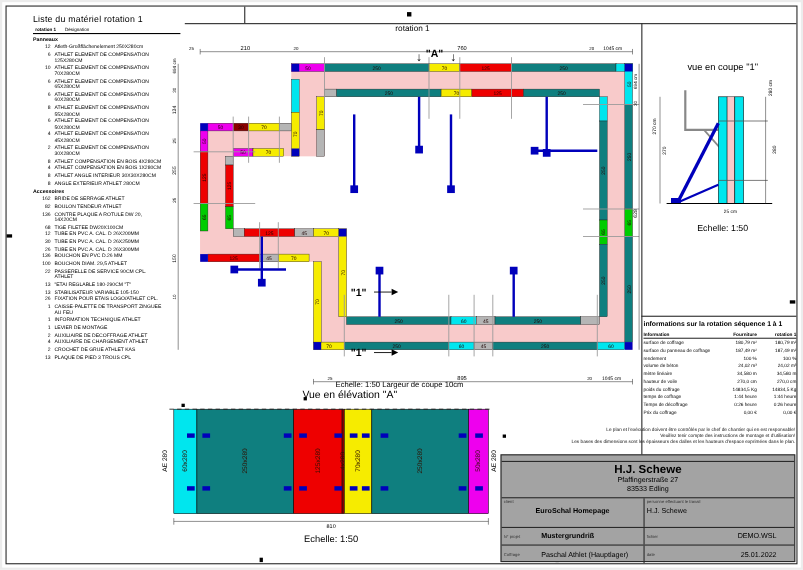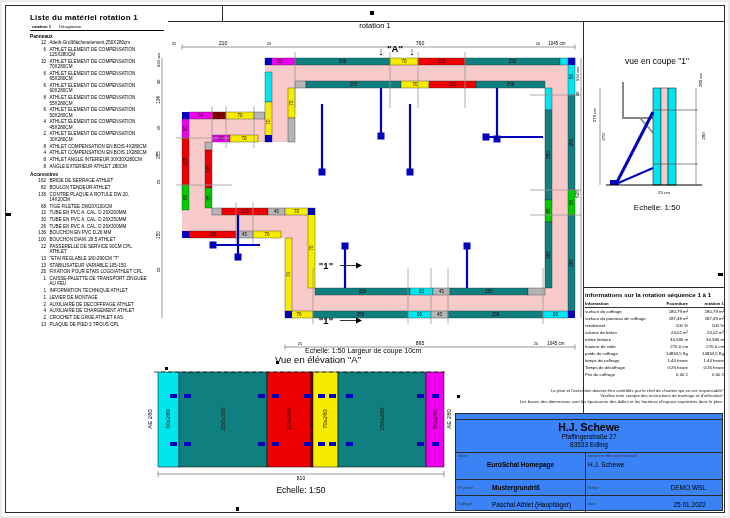--- a/index.html
+++ b/index.html
@@ -4,39 +4,39 @@
 <style>
   html,body{margin:0;padding:0;}
   body{width:730px;height:518px;position:relative;background:#ececec;font-family:"Liberation Sans",sans-serif;overflow:hidden;}
   .sheet{position:absolute;left:2px;top:2px;width:726px;height:514px;background:#fff;}
   .pborder{position:absolute;left:5px;top:5px;width:718px;height:506px;border:1px solid #2a2a2a;}
   .hline,.vline{position:absolute;background:#2a2a2a;}
   .dot{position:absolute;background:#000;}
   .topTitle{position:absolute;left:330px;top:21px;width:90px;text-align:center;font-size:7.5px;color:#000;}
   
   .mlist{position:absolute;left:30px;top:13px;width:134px;color:#000;}
-  .mlist-title{font-size:8px;font-weight:bold;letter-spacing:.2px;}
+  .mlist-title{font-size:8px;font-weight:normal;letter-spacing:.2px;}
   .mlist-sub{display:flex;gap:8px;font-size:4.2px;border-bottom:.8px solid #000;padding:1px 0 1.5px 2px;margin-top:.5px;}
   .mlist-sub .c1{font-weight:bold;}
   .msec{font-size:4.8px;font-weight:bold;margin:2.5px 0 1.5px 0;}
   .mrow{display:flex;margin-bottom:1.3px;}
   .mqty{width:16px;text-align:right;padding-right:3.5px;font-size:4.6px;flex:none;line-height:5.4px;}
   .mname{width:98px;font-size:4.6px;line-height:5.4px;}
   
   .info{position:absolute;left:585px;top:291px;width:139px;color:#000;}
   .info-title{font-size:6.2px;font-weight:bold;}
   .info-head{display:flex;font-size:4.3px;font-weight:bold;border-bottom:.8px solid #333;margin-top:2.5px;padding-bottom:1px;}
   .irow{display:flex;font-size:4.3px;line-height:7.1px;}
   .ic1{flex:1;text-align:left;}
   .ic2{width:38px;text-align:right;flex:none;}
   .ic3{width:36px;text-align:right;flex:none;}
   
   .disc{position:absolute;left:420px;top:388px;width:303px;font-size:4.3px;line-height:5.4px;text-align:right;color:#111;}
   
-  .tblock{position:absolute;left:455px;top:413px;width:268px;height:98px;border:1px solid #2a2a2a;background:#3b82f6;color:#000;box-sizing:border-box;}
+  .tblock{position:absolute;left:455px;top:413px;width:268px;height:98px;border:1px solid #2a2a2a;background:#a3a3a3;color:#000;box-sizing:border-box;}
   .tb-strip{height:5px;border-bottom:1px solid #2a2a2a;}
   .tb-company{height:33px;border-bottom:1px solid #2a2a2a;text-align:center;padding-top:1px;box-sizing:border-box;}
   .tb-name{font-size:10.5px;font-weight:bold;}
   .tb-addr{font-size:6.5px;line-height:7.5px;}
   .tb-row{display:flex;border-bottom:1px solid #2a2a2a;box-sizing:border-box;}
   .tb-row:last-child{border-bottom:none;}
   .tb-cell{box-sizing:border-box;position:relative;padding:1px 2px;}
   .tb-left{width:130px;border-right:1px solid #2a2a2a;}
   .tb-right{flex:1;}
   .tb-label{font-size:3.8px;color:#333;display:block;}

